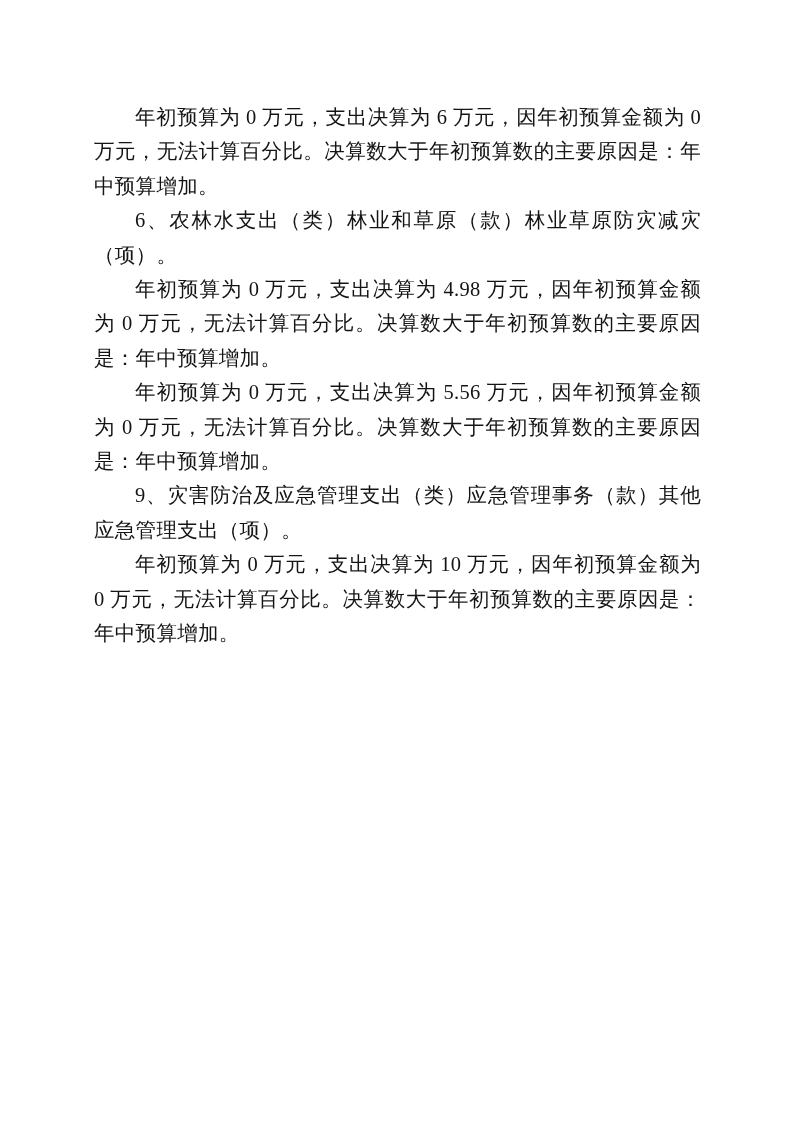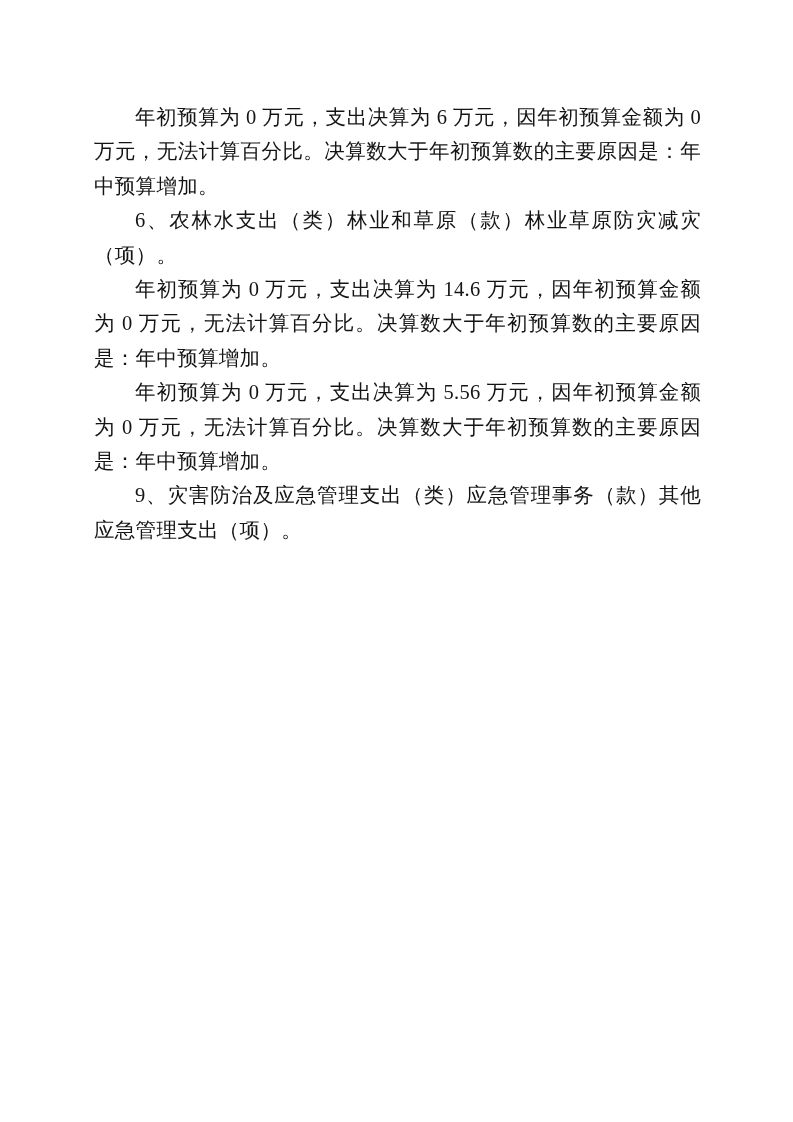--- a/index.html
+++ b/index.html
@@ -32,17 +32,18 @@
     letter-spacing: 0.3px;
   }
 </style>
 </head>
 <body>
 
 <div class="page">
   <section class="doc">
     <p>年初预算为 0 万元，支出决算为 6 万元，因年初预算金额为 0 万元，无法计算百分比。决算数大于年初预算数的主要原因是：年中预算增加。</p>
     <p>6、农林水支出（类）林业和草原（款）林业草原防灾减灾（项）。</p>
-    <p>年初预算为 0 万元，支出决算为 14.6 万元，因年初预算金额为 0 万元，无法计算百分比。决算数大于年初预算数的主要原因是：年中预算增加。</p>
+    <p>年初预算为 0 万元，支出决算为 4.98 万元，因年初预算金额为 0 万元，无法计算百分比。决算数大于年初预算数的主要原因是：年中预算增加。</p>
     <p>年初预算为 0 万元，支出决算为 5.56 万元，因年初预算金额为 0 万元，无法计算百分比。决算数大于年初预算数的主要原因是：年中预算增加。</p>
     <p>9、灾害防治及应急管理支出（类）应急管理事务（款）其他应急管理支出（项）。</p>
+    <p>年初预算为 0 万元，支出决算为 10 万元，因年初预算金额为 0 万元，无法计算百分比。决算数大于年初预算数的主要原因是：年中预算增加。</p>
   </section>
 </div>
 
 </body></html>

